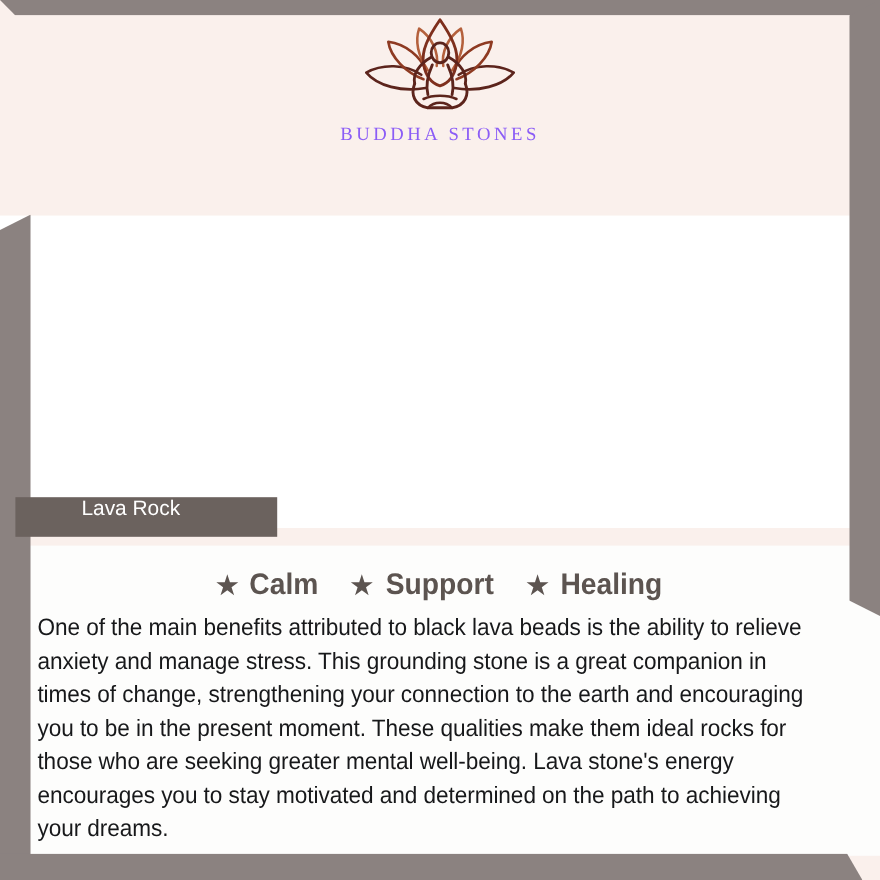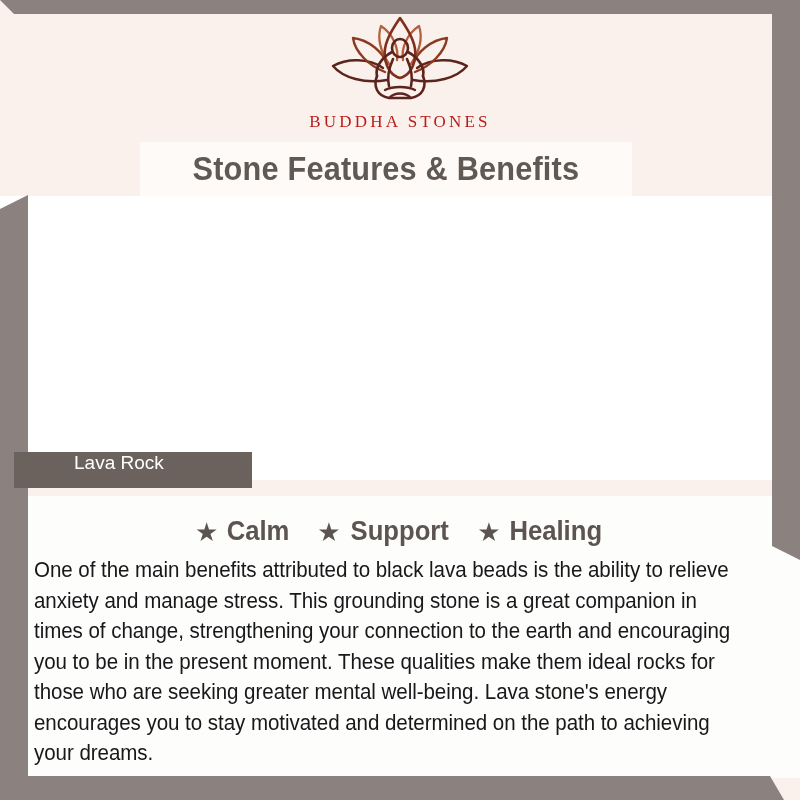--- a/index.html
+++ b/index.html
@@ -55,21 +55,21 @@
     position:absolute; left:0; top:14px;
     width:800px;
     display:flex; flex-direction:column; align-items:center;
   }
   .logo-mark { width:150px; height:96px; display:block; }
   .logo-text {
     margin-top:2px;
     font-family:"Liberation Serif", serif;
     font-size:17px;
     letter-spacing:3.2px;
-    color:#b91c1c;
+    color:#8b5cf6;
   }
 
   
   .title-banner {
     position:absolute; left:140px; top:142px;
     width:492px; height:54px;
     background:#fdfaf8;
     display:flex; align-items:center; justify-content:center;
     z-index:6;
   }
@@ -228,23 +228,20 @@
       </g>
     </svg>
   </div>
 
   <div class="caption-band">
     <span class="caption-text">Lava Rock</span>
   </div>
 
   <div class="separator"></div>
 
-  <div class="title-banner">
-    <span class="title-text">Stone Features &amp; Benefits</span>
-  </div>
 
   <div class="body-panel">
     <div class="benefits">
       <div class="benefit">
         <span class="star">★</span>
         <span class="label">Calm</span>
       </div>
       <div class="benefit">
         <span class="star">★</span>
         <span class="label">Support</span>

